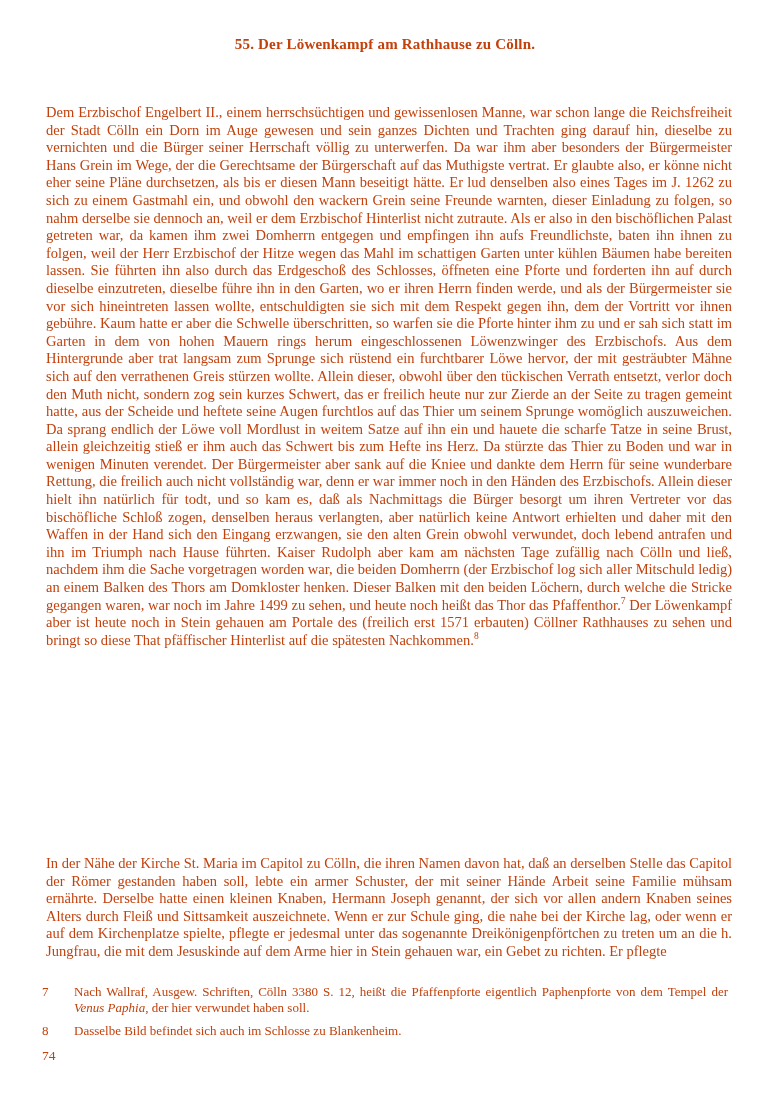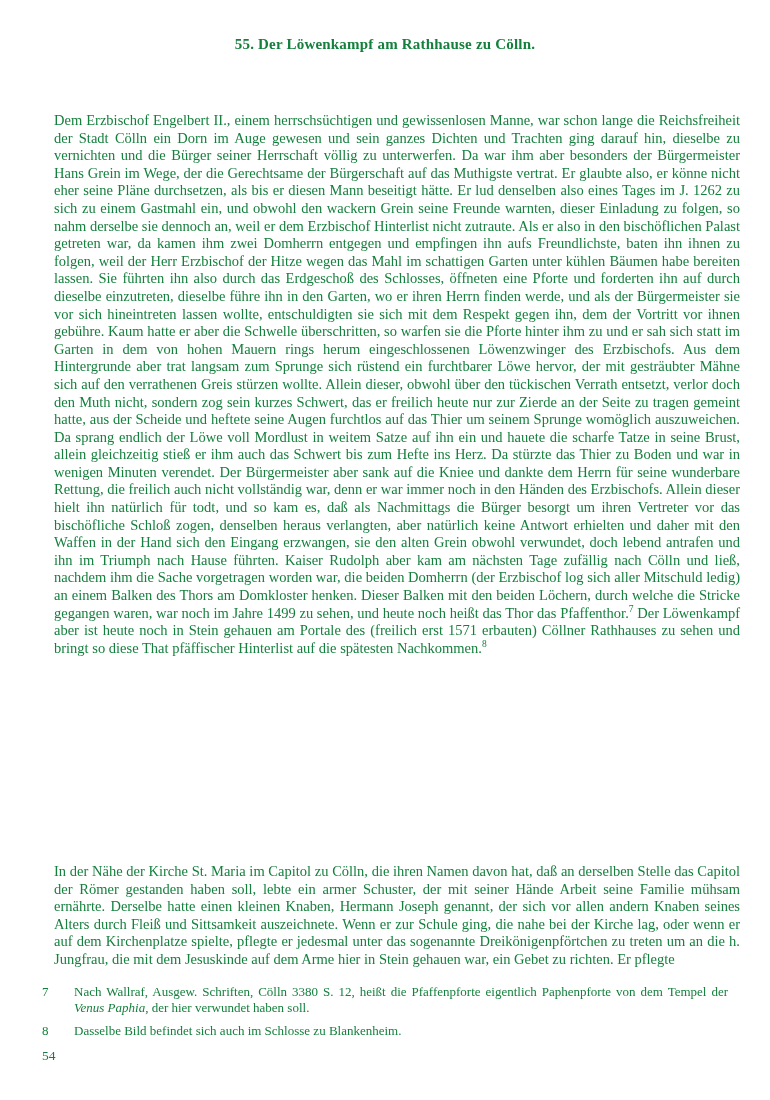--- a/index.html
+++ b/index.html
@@ -5,40 +5,40 @@
   html, body {
     margin: 0;
     padding: 0;
     background: #ffffff;
   }
   .page {
     position: relative;
     width: 770px;
     height: 1100px;
     background: #ffffff;
-    color: #15803d;
+    color: #c2410c;
     font-family: "Liberation Serif", serif;
     overflow: hidden;
   }
   .block { position: absolute; left: 42px; width: 686px; }
   .heading {
     text-align: center;
     font-weight: bold;
     font-size: 15px;
     letter-spacing: 0.2px;
   }
   .subtitle {
     text-align: center;
     font-size: 14.5px;
   }
   .body-par {
     font-size: 14.5px;
     line-height: 17.6px;
     text-align: justify;
-    margin: 12px;
+    margin: 4px;
   }
   sup.fnref {
     font-size: 9.5px;
     line-height: 0;
     vertical-align: super;
   }
   .footnotes { font-size: 13px; }
   .fn-row {
     display: flex;
     align-items: flex-start;
@@ -82,15 +82,15 @@
       <span class="fn-text"><span>Nach Wallraf, Ausgew. Schriften, Cölln 3380 S. 12, heißt die Pfaffenpforte eigentlich Paphenpforte von dem Tempel der </span><span class="fn-italic">Venus Paphia</span><span>, der hier verwundet haben soll.</span></span>
     </div>
 
     <div class="fn-row">
       <span class="fn-num">8</span>
       <span class="fn-text"><span>Dasselbe Bild befindet sich auch im Schlosse zu Blankenheim.</span><span class="fn-italic"></span><span></span></span>
     </div>
 
   </div>
 
-  <div class="page-number">54</div>
+  <div class="page-number">74</div>
 
 </div>
 
 </body></html>

